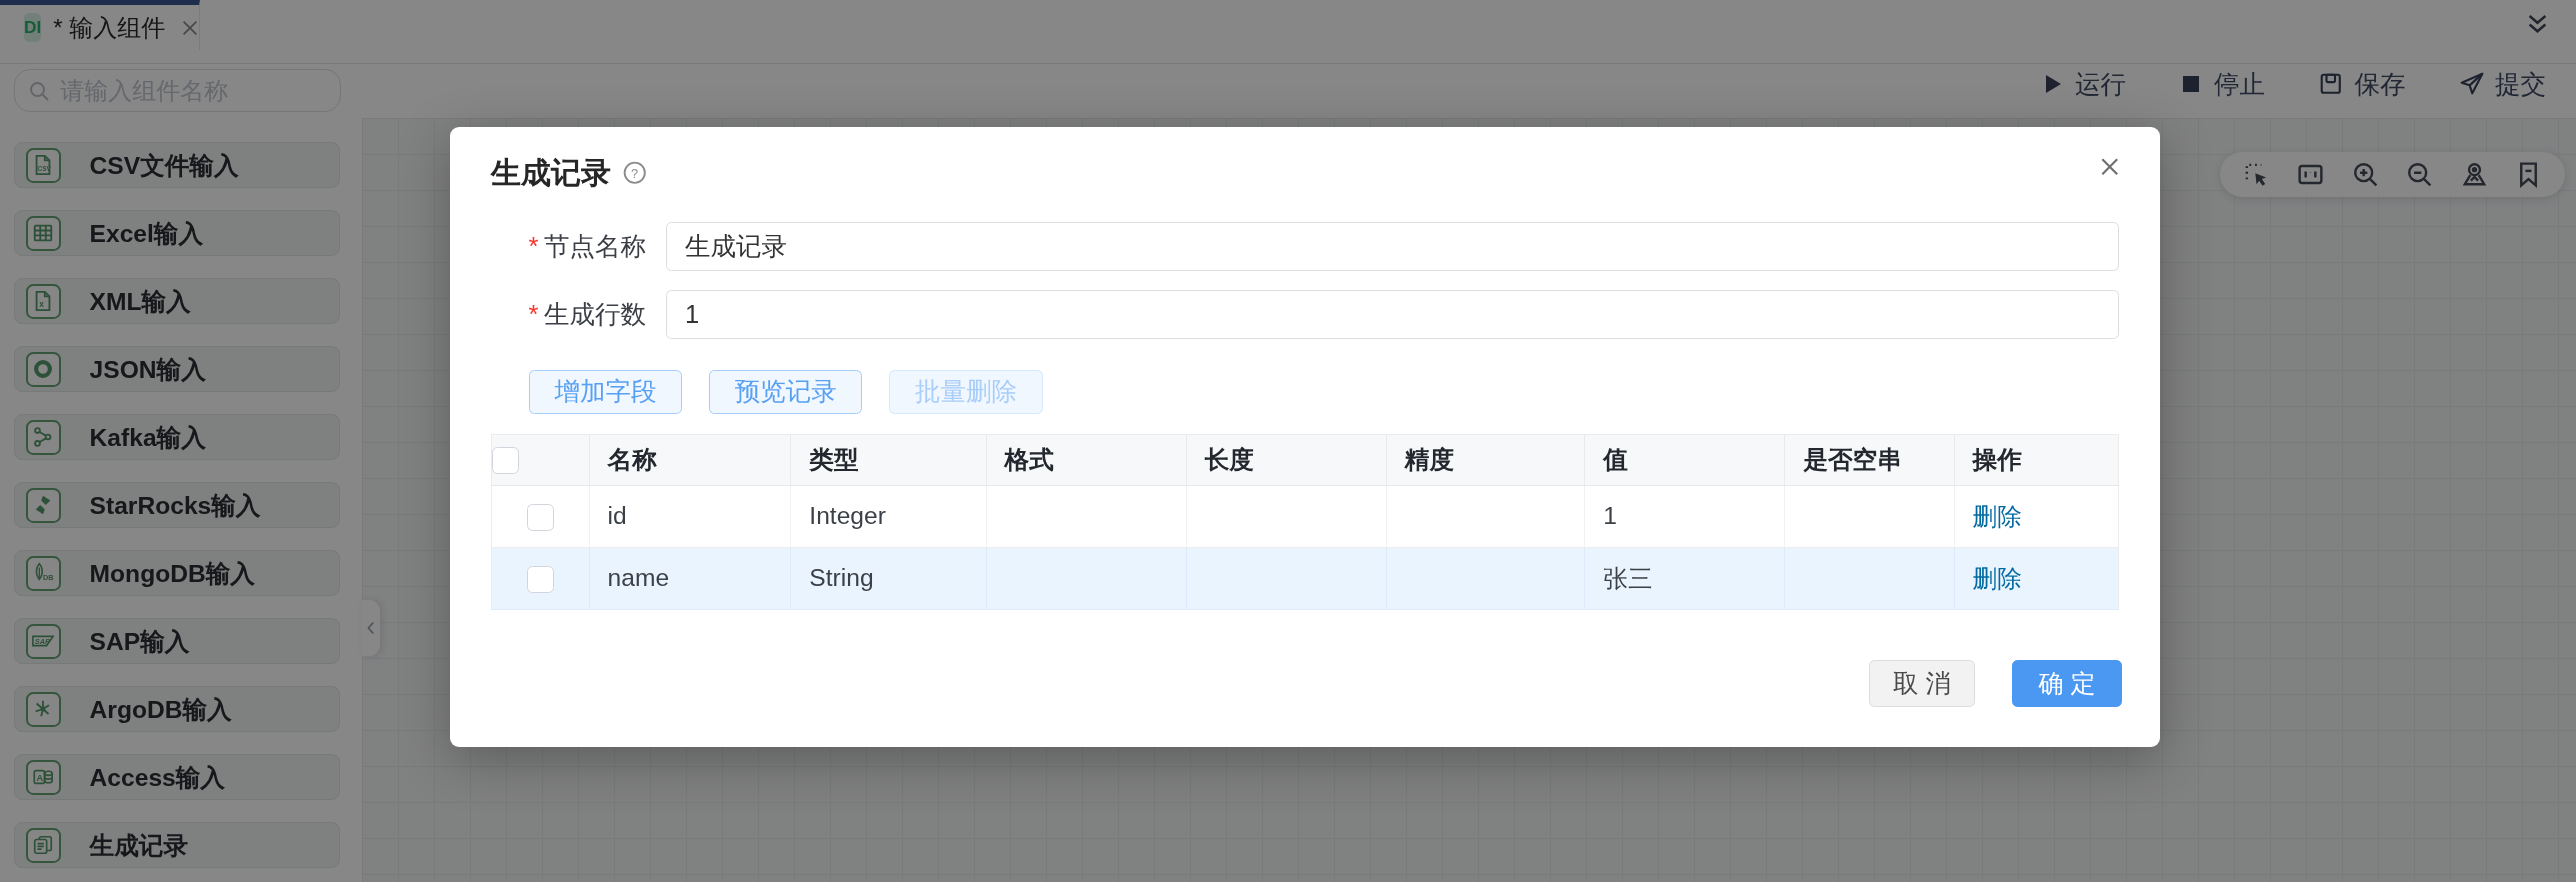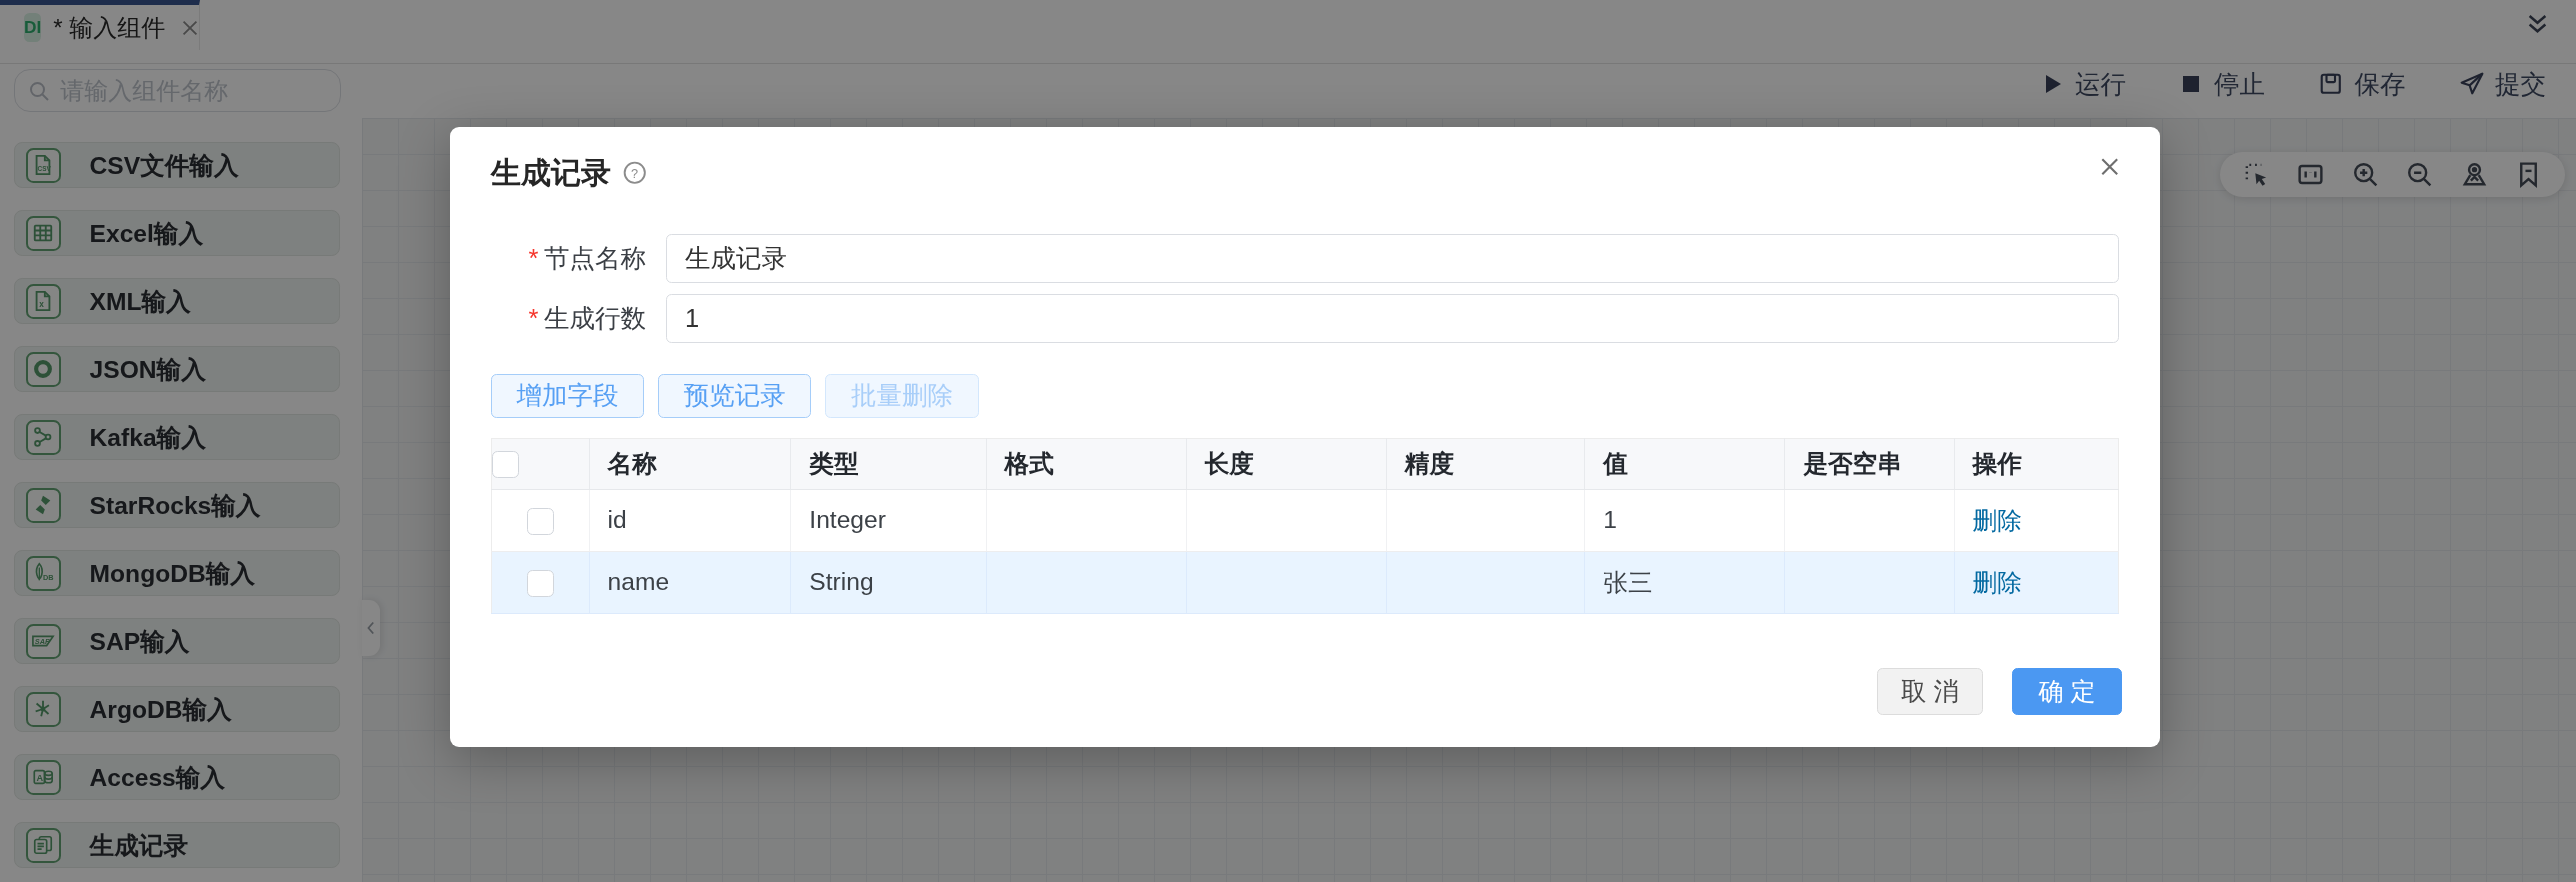--- a/index.html
+++ b/index.html
@@ -60,49 +60,49 @@
   .overlay { position:absolute; left:0; top:0; width:2576px; height:882px;
     background:rgba(0,0,0,0.47); z-index:10; }
   .modal { position:absolute; left:450px; top:127px; width:1710px; height:620px;
     background:#fff; border-radius:9px; box-shadow:0 12.7px 51px rgba(0,0,0,.28);
     z-index:20; padding:0 41px; }
   .modal-close { position:absolute; top:27px; right:38px; color:#6e6e6e; cursor:pointer; }
   .modal-title-row { padding-top:25.5px; display:flex; align-items:center; gap:11px; }
   .modal-title { font-size:30px; font-weight:bold; color:#262626; }
   .help-icon { color:#8c8c8c; display:flex; align-items:center; cursor:pointer; }
 
-  .field-rows { margin-top:40px; display:flex; flex-direction:column; gap:11px; }
+  .field-rows { margin-top:28px; display:flex; flex-direction:column; gap:19px; }
   .field-row { display:flex; align-items:center; }
   .field-label { width:155px; text-align:right; font-size:25.5px; color:#3b3f45; flex:none; }
   .req { color:#f5362d; margin-right:5.5px; font-size:25.5px; }
   .field-input { flex:1; margin-left:20px; height:49px; border:1.8px solid #dadde2;
     border-radius:5.5px; font-size:25.5px; color:#333; padding:0 18px;
     font-family:"Liberation Sans", sans-serif; outline:none; background:#fff; }
 
-  .btn-row { margin-top:31px; display:flex; gap:14px; }
+  .btn-row { margin-top:31px; display:flex; gap:27px;margin-left:38px; }
   .btn-light { height:44px; padding:0 24.6px; border-radius:5.5px; font-size:25.5px;
     background:#f0f7ff; border:1.8px solid #a5cdf9; color:#57a0f4; cursor:pointer;
     font-family:"Liberation Sans", sans-serif; display:flex; align-items:center; }
   .btn-light.disabled { border-color:#d3e7fd; color:#a8cef9; cursor:default; }
 
   .rec-table { margin-top:20px; width:100%; border-collapse:collapse;
     border:0.9px solid #ececec; table-layout:fixed; }
   .rec-table th { background:#f7f8fa; height:51px; font-size:24.6px; font-weight:bold;
     color:#24282e; text-align:left; padding:0 0 0 18px; border-right:0.9px solid #e8eaed;
     border-bottom:0.9px solid #e6e8eb; }
   .rec-table th:last-child, .rec-table td:last-child { border-right:none; }
   .rec-table td { height:62px; font-size:24.6px; color:#3c4147; padding:0 0 0 18px;
     border-right:0.9px solid #f0f1f3; border-bottom:0.9px solid #ededee; background:#fff; }
   .rec-table tr.alt td { background:#e9f4ff; border-right-color:#dceafc; border-bottom-color:#dceafc; }
   .th-check, .td-check { text-align:center; padding:0 !important; }
   .checkbox { width:27px; height:27px; border:1.8px solid #d2d6dc; border-radius:5.5px;
     background:#fff; display:inline-block; vertical-align:middle; cursor:pointer; }
   .link-del { color:#0369a1; cursor:pointer; }
 
-  .modal-footer { position:absolute; right:38px; bottom:32px; display:flex; gap:29px; }
+  .modal-footer { position:absolute; right:38px; bottom:40px; display:flex; gap:37px; }
   .btn-cancel { height:47px; padding:0 23px; border-radius:5.5px; font-size:25.5px;
     background:#f2f2f2; border:1.8px solid #dcdcdc; color:#4a4a4a; cursor:pointer;
     font-family:"Liberation Sans", sans-serif; }
   .btn-ok { height:47px; padding:0 25.5px; border-radius:5.5px; font-size:25px;
     background:#4b98f2; border:1.8px solid #4b98f2; color:#fff; cursor:pointer;
     font-family:"Liberation Sans", sans-serif; }
 </style>
 </head>
 <body>
 

